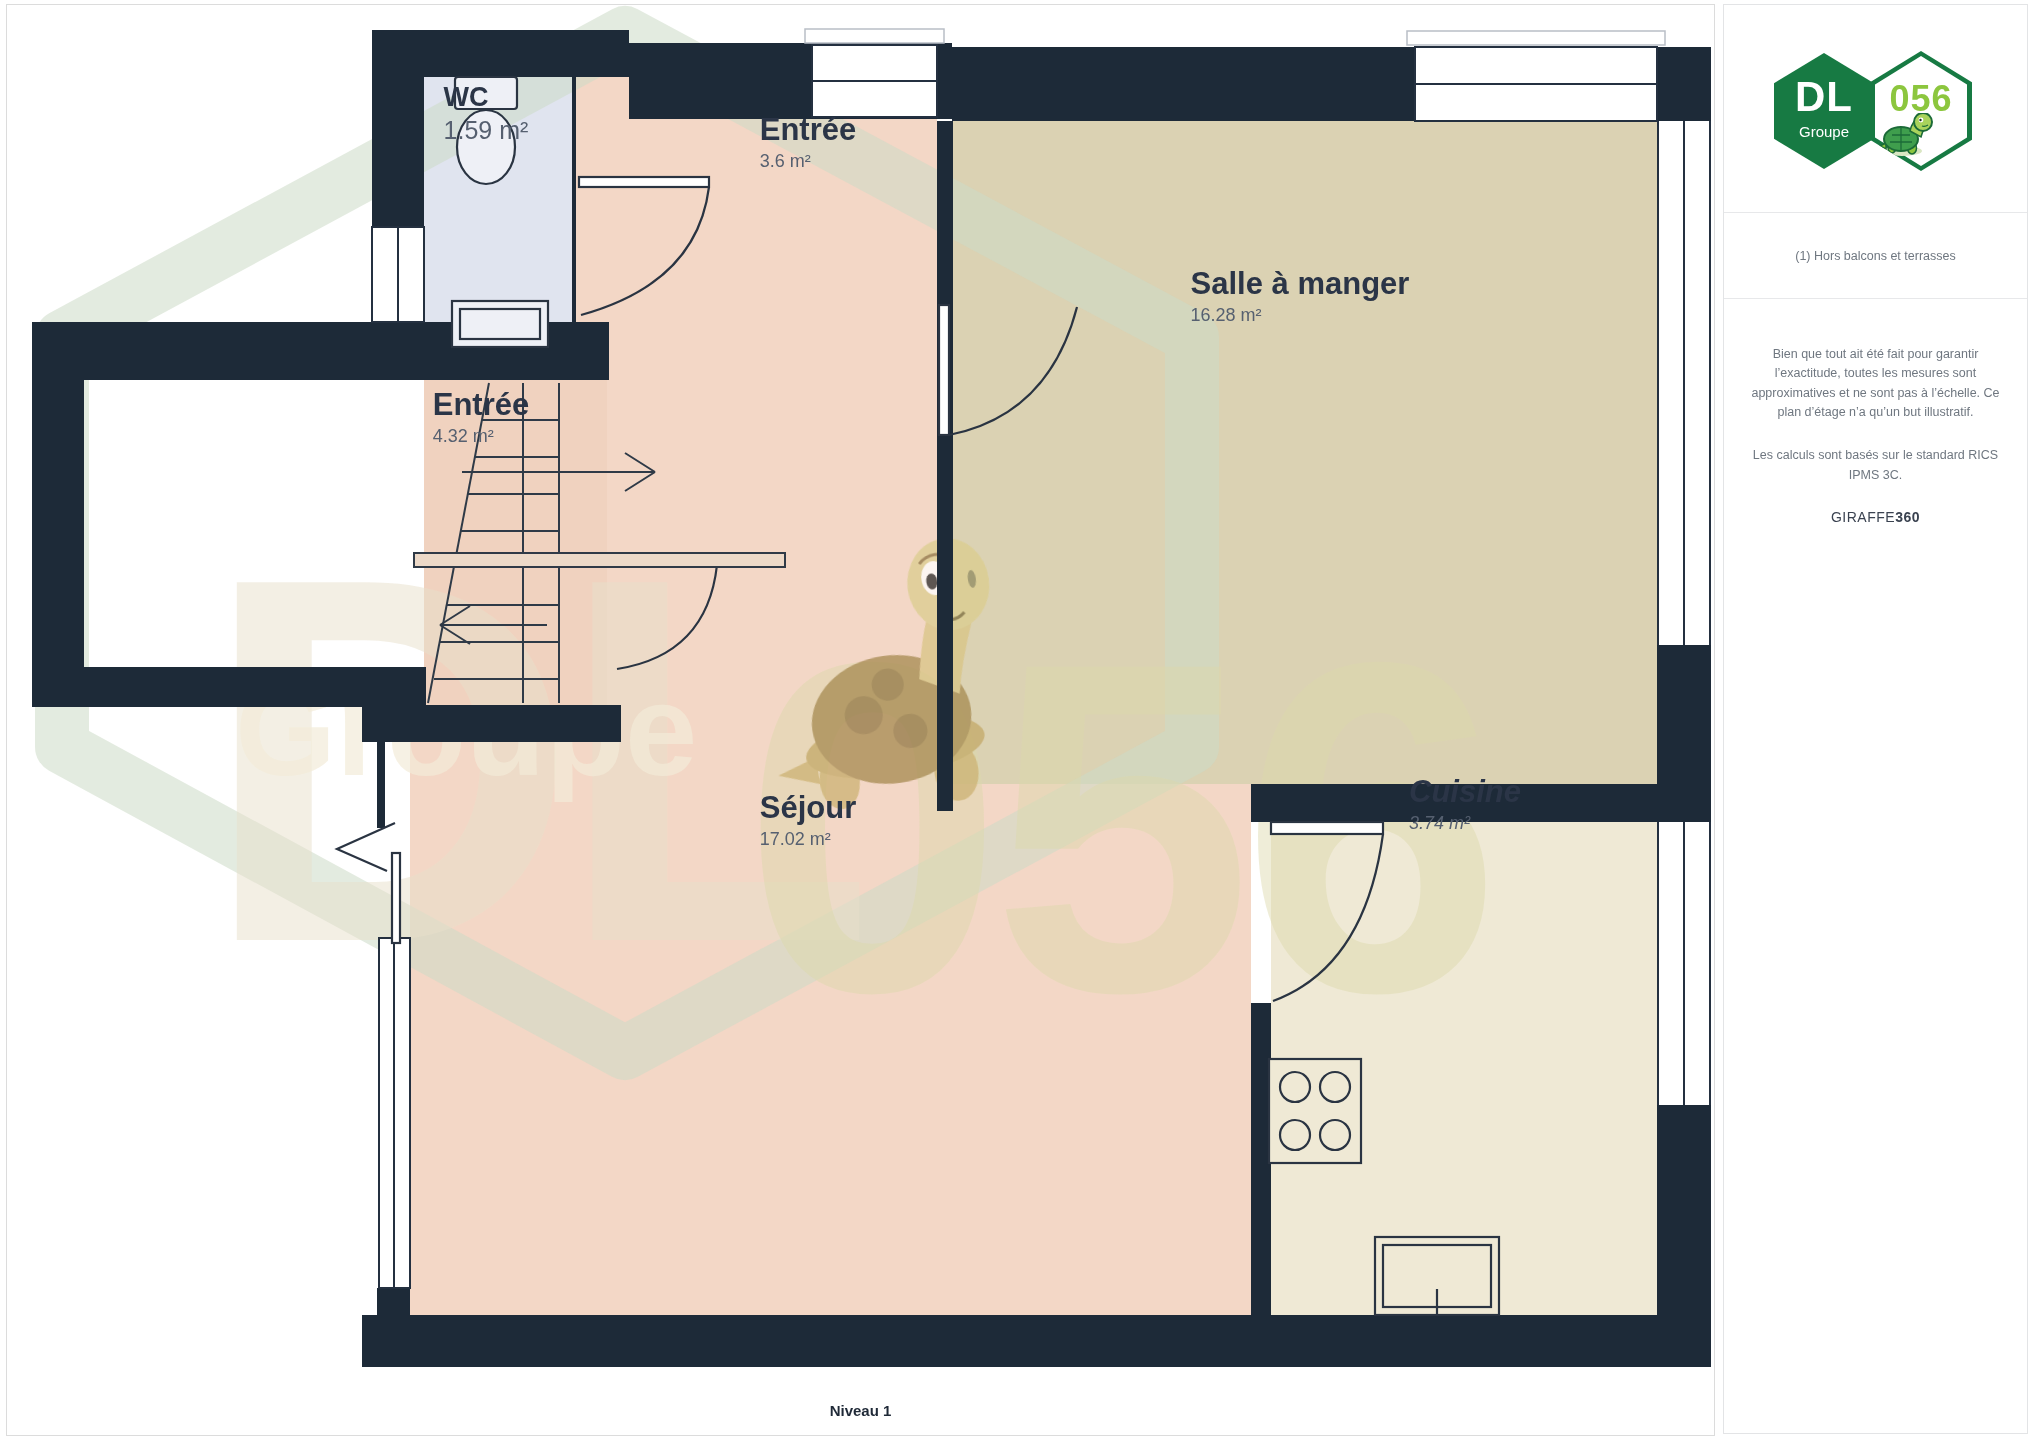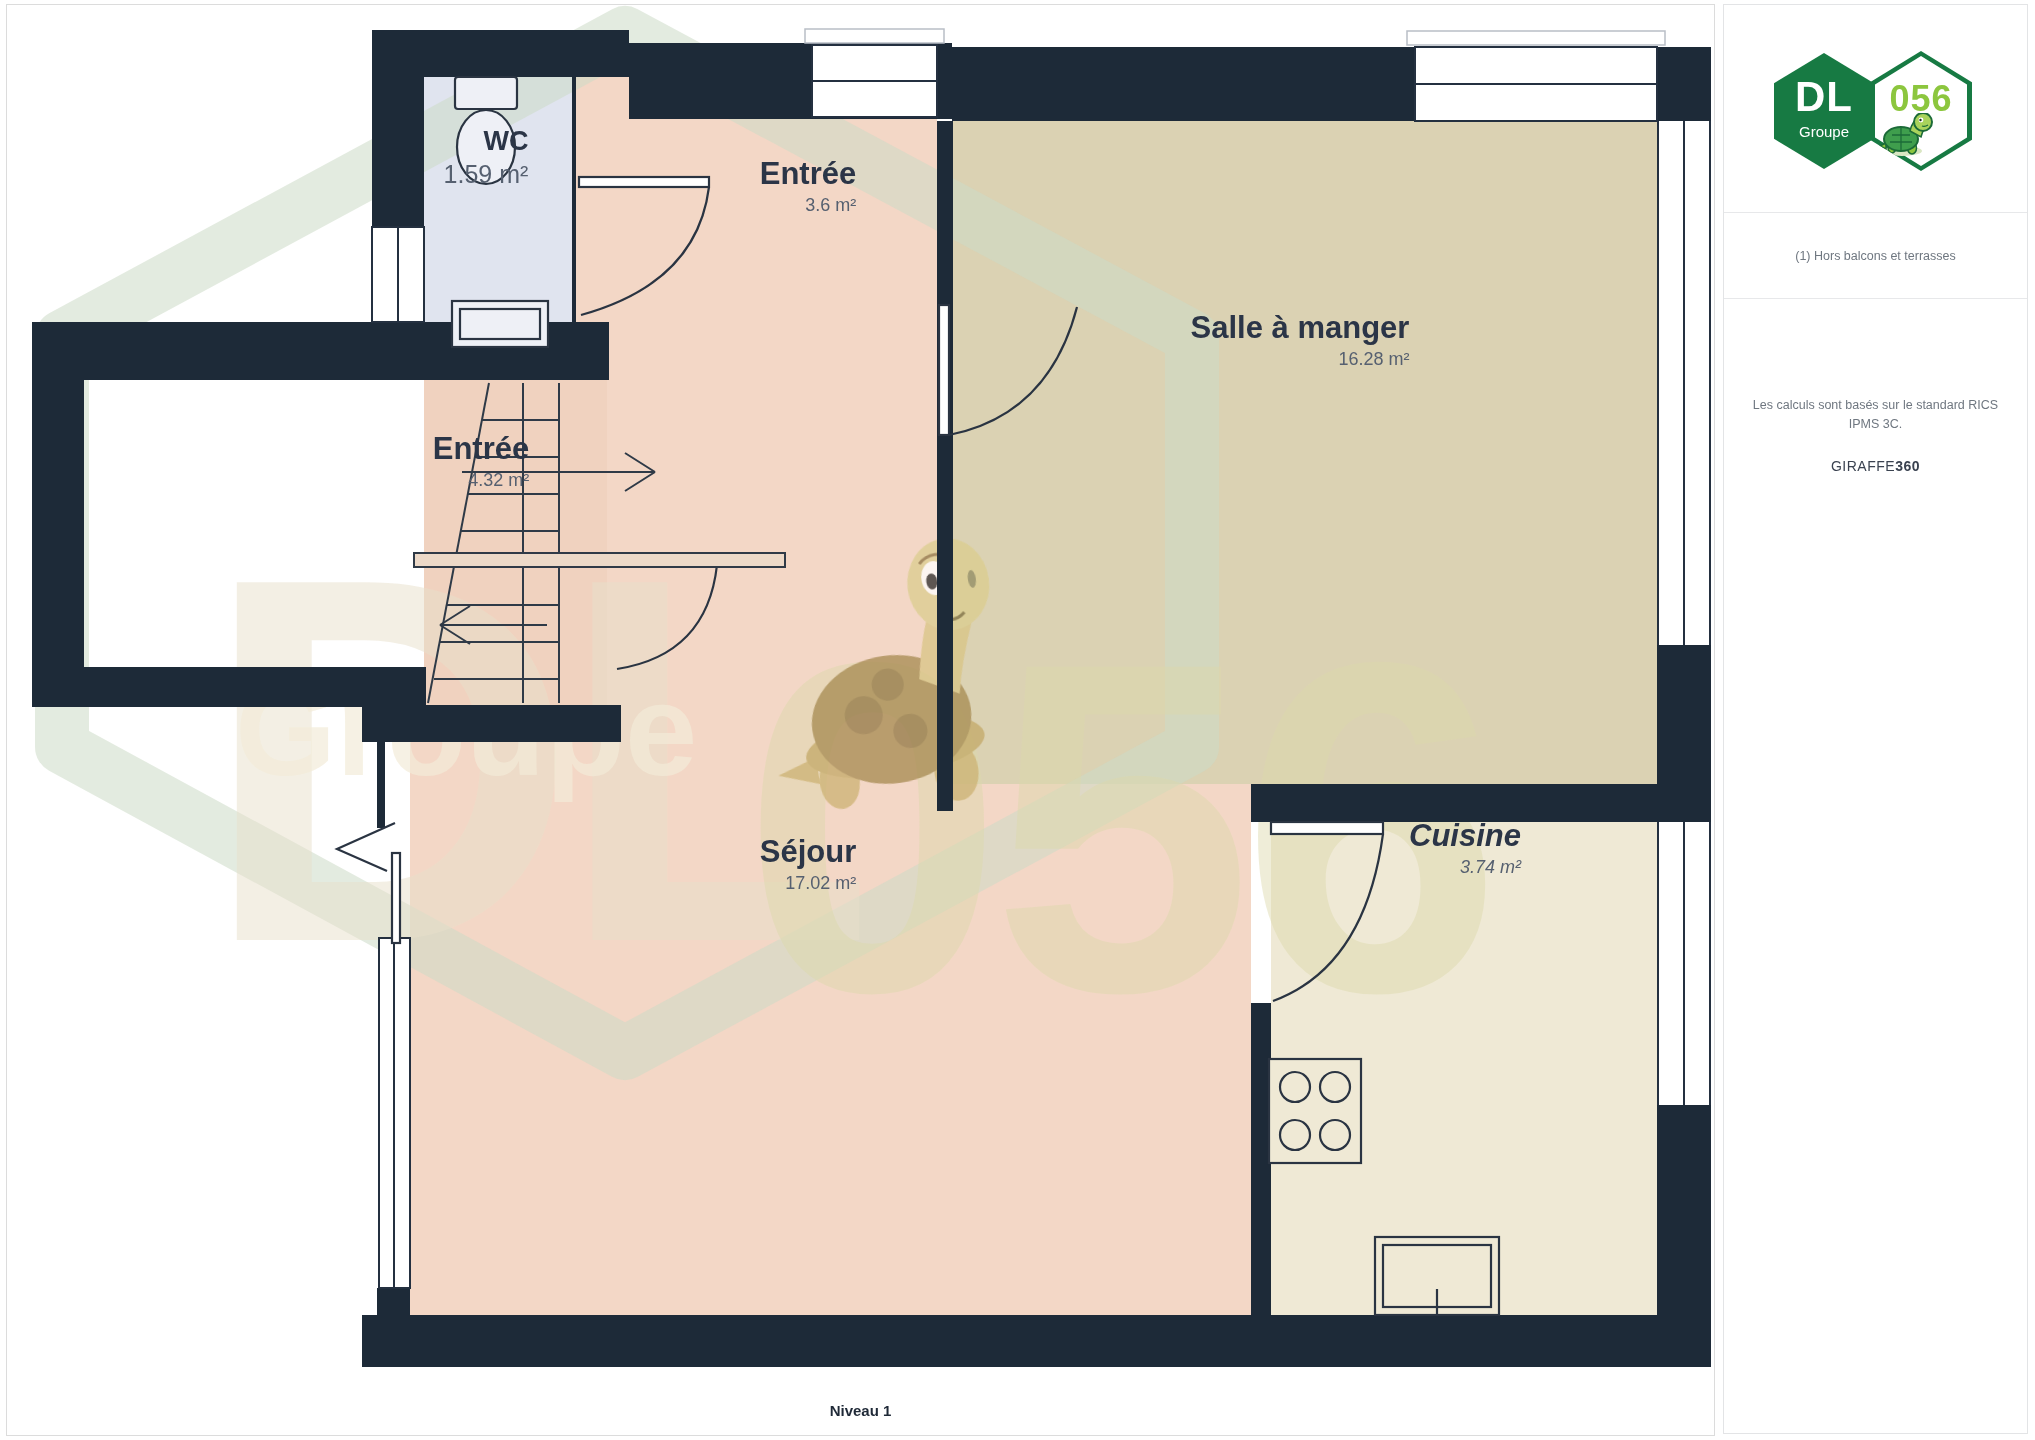--- a/index.html
+++ b/index.html
@@ -1,20 +1,20 @@
 <!DOCTYPE html>
 <html><head>
 <meta charset="utf-8">
 <style>
   html,body{margin:0;padding:0;background:#ffffff;font-family:"Liberation Sans",sans-serif;}
   .stage{position:relative;width:2035px;height:1440px;background:#fff;overflow:hidden;}
   
   .plan{position:absolute;left:6px;top:4px;width:1707px;height:1430px;background:#fff;border:1px solid #dcdcdc;}
   .plan svg{position:absolute;left:0;top:0;}
-  .room-label{position:absolute;text-align:right;transform:translateX(-50%);z-index:6;line-height:1.25;margin-top:44px;}
+  .room-label{position:absolute;text-align:left;transform:translateX(-50%);z-index:6;line-height:1.25;}
   .room-label .rname{font-weight:bold;color:#2b3547;}
   .room-label .rarea{color:#566070;}
   .lbl-lg .rname{font-size:31px;} .lbl-lg .rarea{font-size:18px;}
   .lbl-md .rname{font-size:27px;} .lbl-md .rarea{font-size:25px;}
   .level{position:absolute;left:50%;bottom:16px;transform:translateX(-50%);font-size:15px;font-weight:bold;color:#1f2937;z-index:6;}
   
   .sidebar{position:absolute;left:1723px;top:4px;width:305px;height:1430px;background:#fff;border:1px solid #e3e4e6;box-sizing:border-box;display:flex;flex-direction:column;}
   .sb-sec{box-sizing:border-box;}
   .sb-logo{height:208px;border-bottom:1px solid #e7e8ea;position:relative;}
   .sb-surface{flex:1;border-bottom:1px solid #e7e8ea;display:flex;flex-direction:column;align-items:center;justify-content:center;text-align:center;}
@@ -219,20 +219,21 @@
         <div class="gr">Groupe</div>
       </div>
     </div>
 
 
     <div class="sb-sec sb-foot">
       <span>(1) Hors balcons et terrasses</span>
     </div>
 
     <div class="sb-sec sb-disc">
+      <p>Bien que tout ait été fait pour garantir l’exactitude, toutes les mesures sont approximatives et ne sont pas à l’échelle. Ce plan d’étage n’a qu’un but illustratif.</p>
       <p>Les calculs sont basés sur le standard RICS IPMS 3C.</p>
       <div class="sb-brand">
         <span>GIRAFFE</span><b>360</b>
       </div>
     </div>
 
   </div>
 </div>
 
 </body></html>

